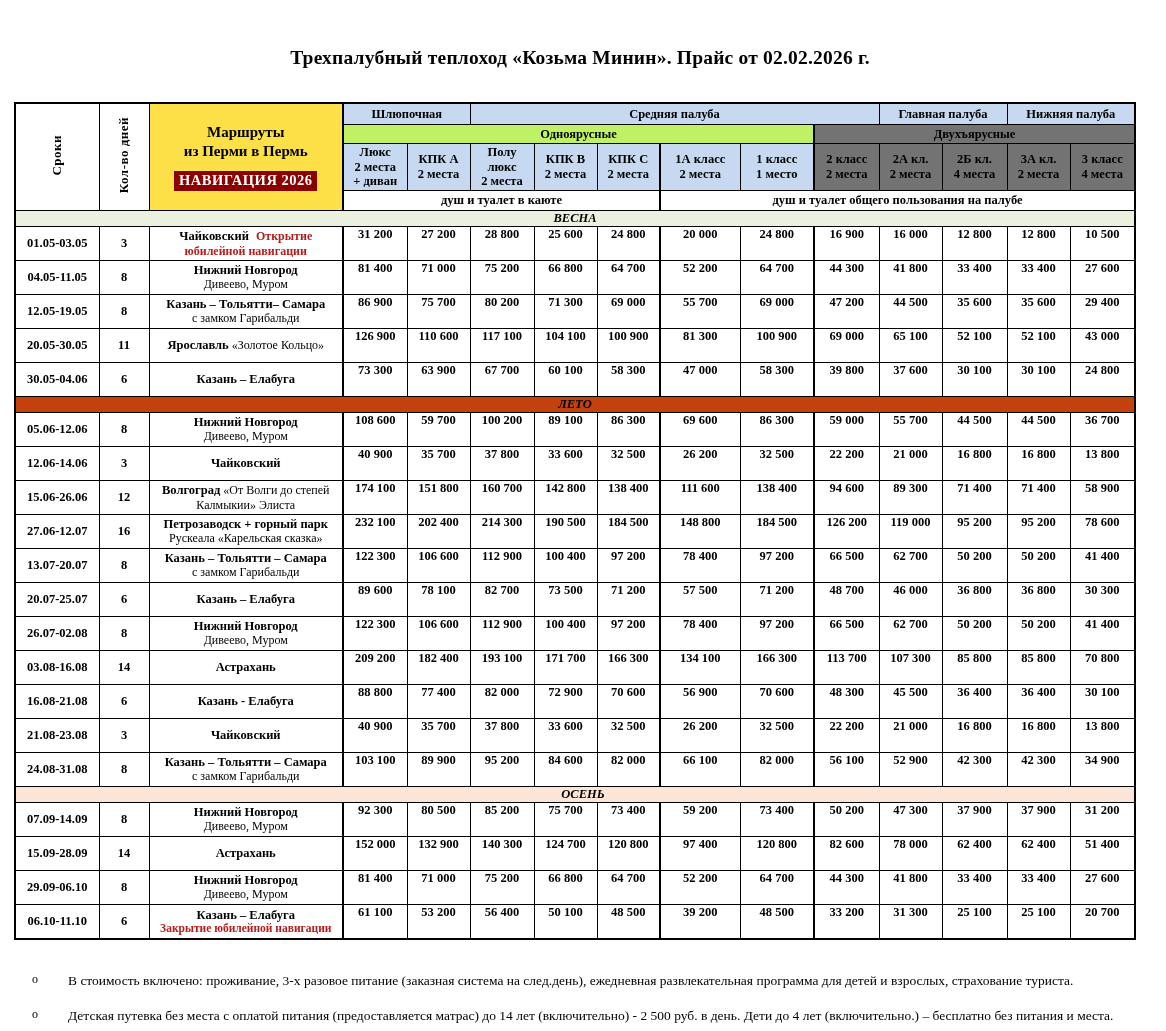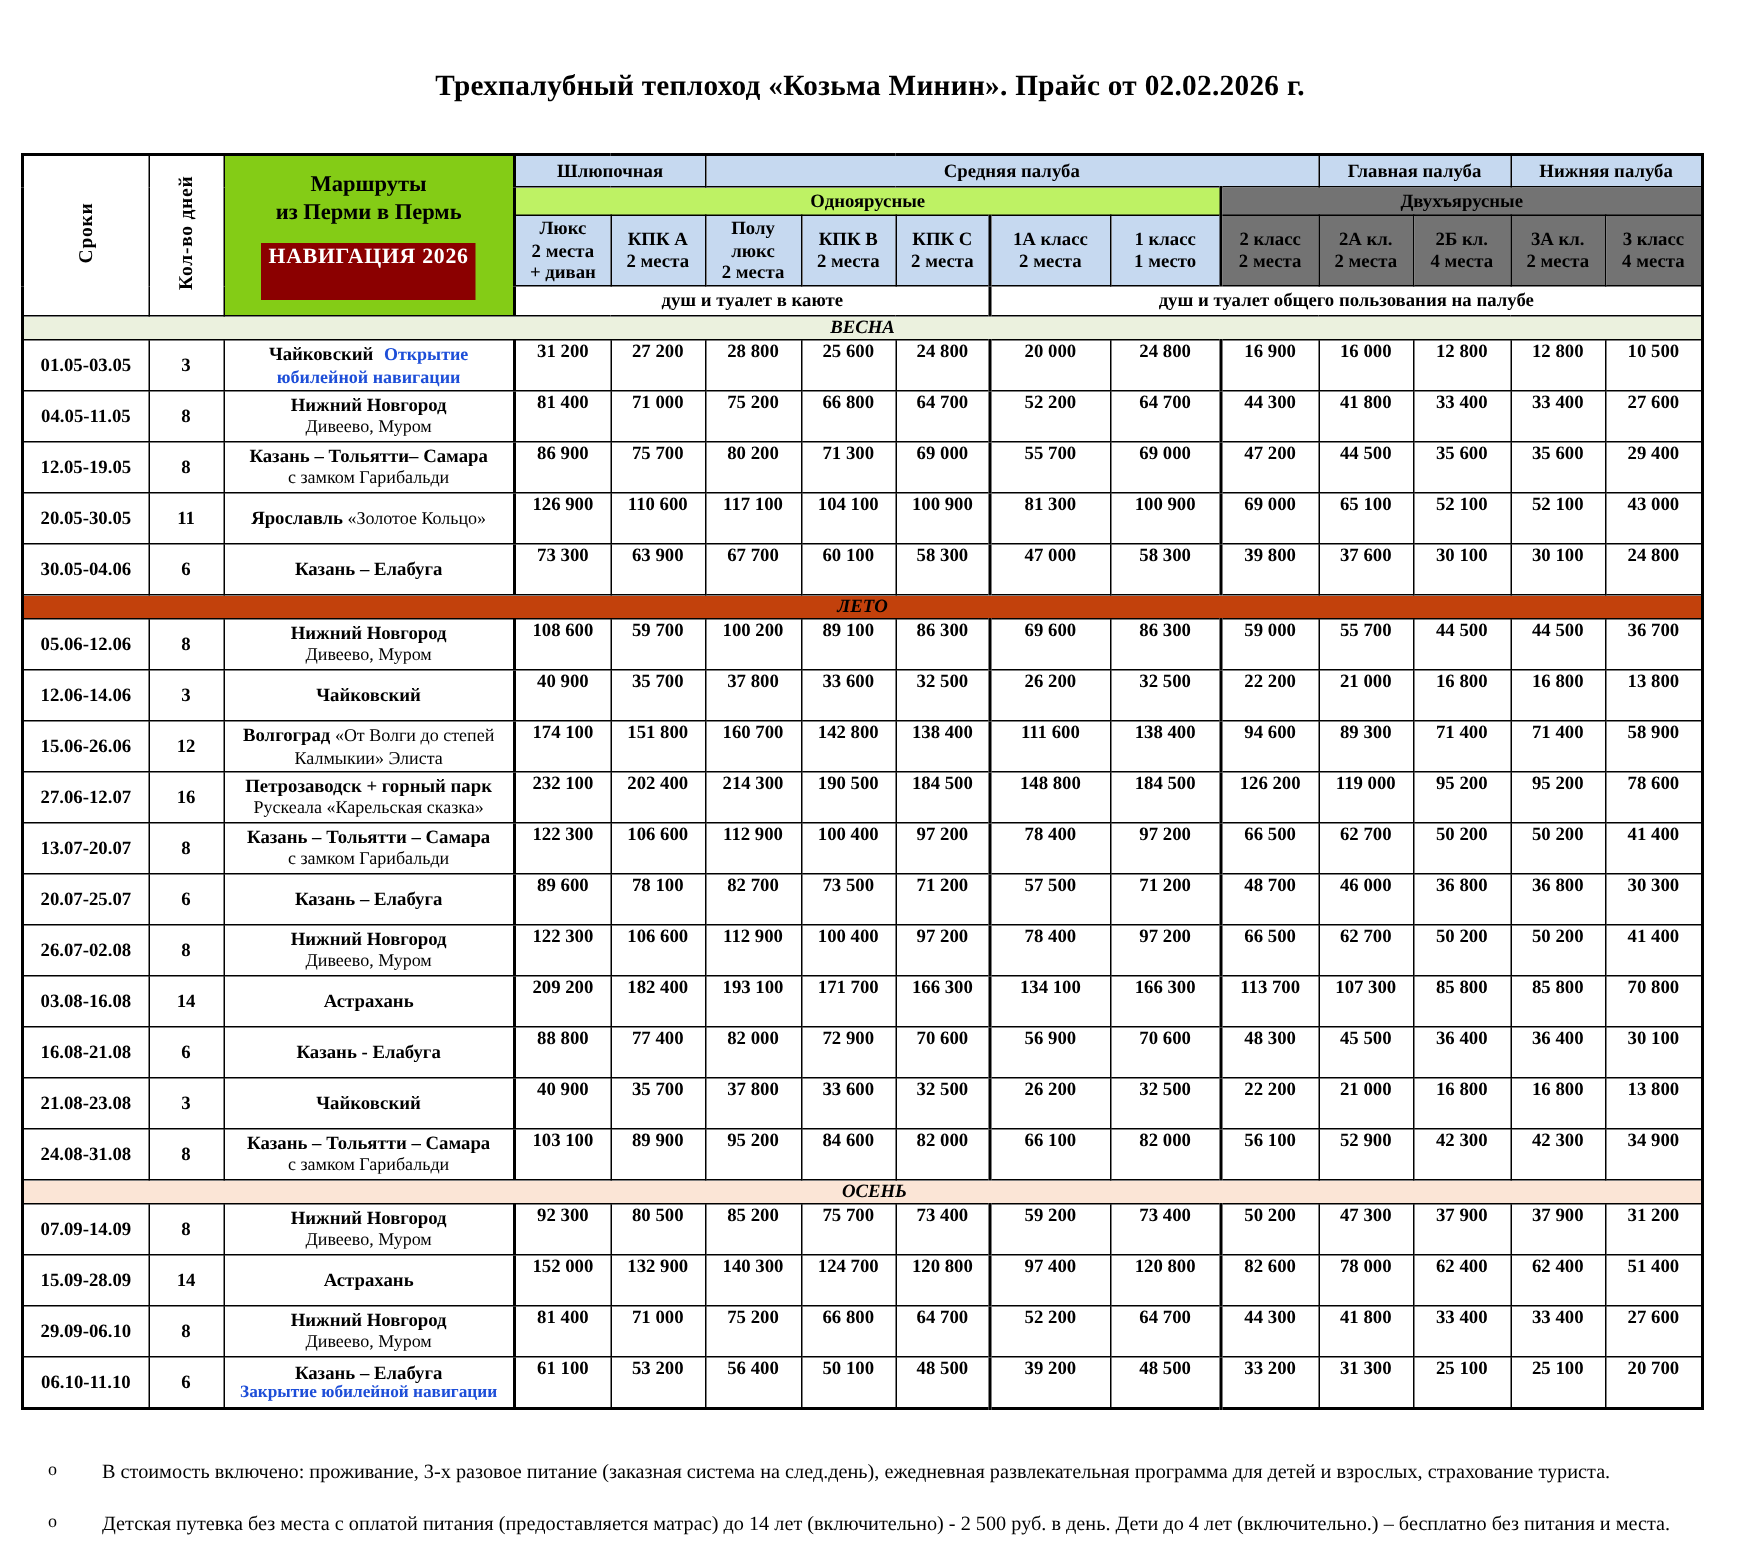--- a/index.html
+++ b/index.html
@@ -19,24 +19,24 @@
   table.price td{
     border:1px solid #000;text-align:center;padding:0;overflow:hidden;
     font-size:12.5px;
   }
   
   td.vcell{background:#fff;}
   .vtext{
     writing-mode:vertical-rl;transform:rotate(180deg);
     font-weight:bold;font-size:13px;letter-spacing:.5px;white-space:nowrap;
   }
-  td.route-hdr{vertical-align:middle;background:#84cc16;}
+  td.route-hdr{vertical-align:middle;background:#fde047;}
   .rh1,.rh2{font-weight:bold;font-size:15px;line-height:1.25;}
   .badge{
-    display:inline-block;margin-top:10px;padding:1px 5px 20px 5px;
+    display:inline-block;margin-top:10px;padding:1px 5px 2px 5px;
     background:#8b0000;color:#ffffff;font-weight:bold;font-size:14.5px;
     letter-spacing:.5px;
   }
   td.deck{height:20px;font-weight:bold;font-size:13px;background:#c6d9f0;}
   td.tier{height:18px;font-weight:bold;font-size:13px;background:#bef264;}
   td.cls{height:46px;font-weight:bold;font-size:12.5px;line-height:1.18;
     vertical-align:middle;white-space:pre-line;background:#c6d9f0;}
   td.peach{background:#737373;}
   td.facility{height:19px;font-weight:bold;font-size:12.5px;background:#fff;
     border-bottom-width:2px;}
@@ -50,21 +50,21 @@
   td.dates-cell{font-weight:bold;font-size:12.5px;vertical-align:middle;}
   td.days-cell{font-weight:bold;font-size:13px;vertical-align:middle;}
   td.route-cell{
     text-align:left;vertical-align:middle;padding:1px 4px 2px 6px;
     font-size:13px;line-height:1.16;
   }
   .route-name{font-weight:bold;}
   .route-sub{font-weight:normal;font-size:12px;}
   .route-sub.blk{display:block;}
   .route-sub.inl{margin-left:3px;}
-  .route-note{color:#1d4ed8;font-weight:bold;font-size:11.5px;}
+  .route-note{color:#b91c1c;font-weight:bold;font-size:11.5px;}
   .route-note.blk{display:block;}
   .route-note.inl{margin-left:7px;font-size:12px;}
   td.price-cell{
     vertical-align:top;padding-top:3px;font-weight:bold;white-space:nowrap;
   }
   
   .notes{margin:27px 22px 0 30px;}
   .note-item{display:flex;align-items:flex-start;margin-bottom:7px;}
   .note-marker{
     width:36px;flex:0 0 36px;font-size:12px;line-height:2.1;text-align:left;

